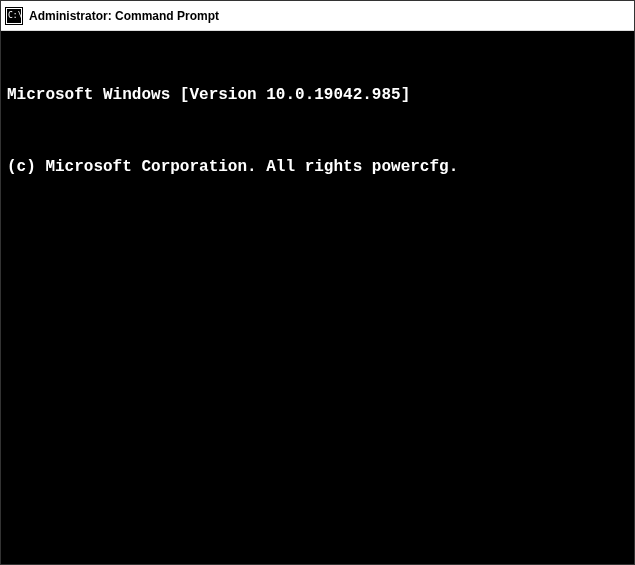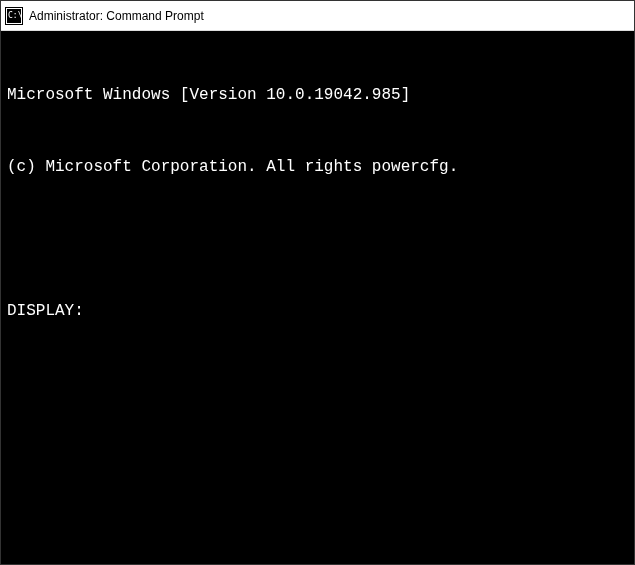--- a/index.html
+++ b/index.html
@@ -31,31 +31,33 @@
     }
     .titlebar-icon {
       width: 18px;
       height: 18px;
       margin-right: 6px;
       display: inline-block;
     }
     .titlebar-title {
       font-size: 12px;
       color: #000;
+      font-weight: bold;
     }
     .terminal {
       flex: 1;
       background: #000;
       color: #fff;
       font-family: Consolas, "Courier New", monospace;
       font-size: 16px;
       line-height: 1.5;
       padding: 4px 6px;
       white-space: pre;
       overflow: hidden;
+      font-weight: bold;
     }
     .terminal-line {
       display: block;
     }
     .blank-line {
       display: block;
       height: 1.5em;
     }
   </style>
 </head>
@@ -70,21 +72,20 @@
         <rect x="2" y="2" width="14" height="14" fill="#000"></rect>
         <text x="3" y="11" font-family="monospace" font-size="8" fill="#fff">C:\</text>
       </svg>
     </span>
     <span class="titlebar-title">Administrator: Command Prompt</span>
   </div>
   <div class="terminal">
     <span class="terminal-line">Microsoft Windows [Version 10.0.19042.985]</span>
     <span class="terminal-line">(c) Microsoft Corporation. All rights powercfg.</span>
     <span class="blank-line"></span>
-    <span class="terminal-line">DISPLAY:</span>
     <span class="blank-line"></span>
     
     
     
     
     
     
     
     
     

